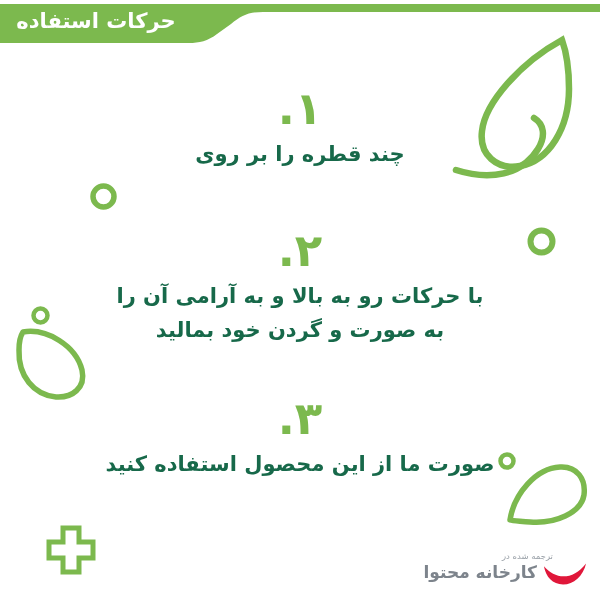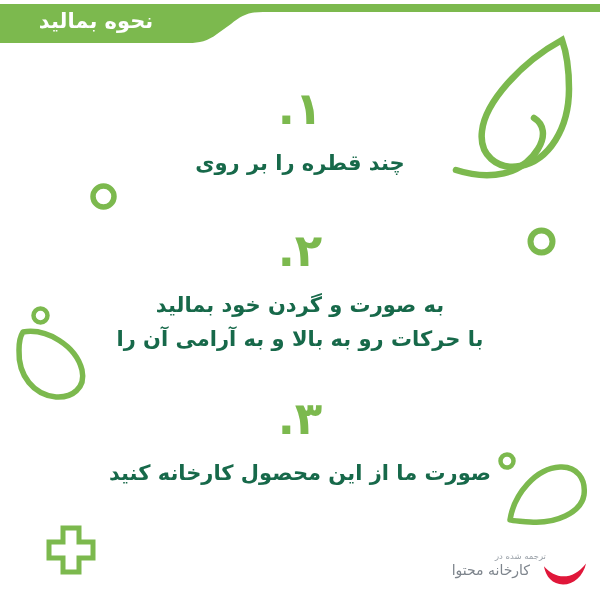--- a/index.html
+++ b/index.html
@@ -13,39 +13,39 @@
     color:#ffffff;font-size:21px;font-weight:bold;letter-spacing:0;
   }
   .step{position:absolute;left:0;width:600px;text-align:center}
   #step-1{top:84px}
   #step-2{top:226px}
   #step-3{top:394px}
   .step-number{
     font-size:45px;font-weight:bold;color:#7cb94e;line-height:1.12;direction:rtl;
   }
   .step-text{
-    font-size:21px;font-weight:bold;color:#17694a;line-height:34px;margin-top:12px;
+    font-size:21px;font-weight:bold;color:#17694a;line-height:34px;margin-top:3px;
   }
   .deco{position:absolute}
   .footer-logo{
     position:absolute;top:551px;right:12px;display:flex;flex-direction:row;
-    align-items:flex-start;gap:12px;
+    align-items:flex-start;gap:5px;
   }
   .logo-swoosh{margin-top:7px}
   .logo-text-col{display:flex;flex-direction:column;align-items:flex-start}
   .logo-tagline{font-size:8.5px;color:#9aa1a8;transform:translateX(16px);white-space:nowrap}
-  .logo-brand{font-size:14px;font-weight:normal;color:#7d848c;white-space:nowrap;margin-top:1px}
+  .logo-brand{font-size:17px;font-weight:bold;color:#7d848c;white-space:nowrap;margin-top:1px}
 </style>
 </head>
 <body>
 
 <svg class="header-svg" width="600" height="46" viewBox="0 0 600 46">
   <path d="M0 4 H600 V12 H263 C248 12 241 16 231 24 L217 34 C208 41 199 43 189 43 H0 Z" fill="#7cb94e"></path>
 </svg>
-<div class="header-title">نحوه بمالید</div>
+<div class="header-title">حرکات استفاده</div>
 
 <svg class="deco" style="left:450px;top:30px" width="140" height="158" viewBox="0 0 140 158">
   <g fill="none" stroke="#7cb94e" stroke-width="6.5" stroke-linecap="round">
     <path d="M112 10 C70 33 35 73 32 101 C29 125 47 140 70 136 C99 131 119 98 119 59 C119 39 116 21 112 10 Z"></path>
     <path d="M6 140 C40 151 72 145 88 119 C96 106 94 94 84 88"></path>
   </g>
 </svg>
 
 <svg class="deco" style="left:90px;top:183px" width="27" height="27" viewBox="0 0 27 27">
   <circle cx="13.5" cy="13.5" r="10.5" fill="none" stroke="#7cb94e" stroke-width="5.5"></circle>
@@ -78,29 +78,29 @@
 <div class="step" id="step-1">
   <div class="step-number">۱.</div>
   <div class="step-text">
     <div>چند قطره  را بر روی</div>
   </div>
 </div>
 
 <div class="step" id="step-2">
   <div class="step-number">۲.</div>
   <div class="step-text">
+    <div>با حرکات رو به بالا و به آرامی آن را</div>
     <div>به صورت و گردن خود بمالید</div>
-    <div>با حرکات رو به بالا و به آرامی آن را</div>
   </div>
 </div>
 
 <div class="step" id="step-3">
   <div class="step-number">۳.</div>
   <div class="step-text">
-    <div>صورت ما از این محصول کارخانه کنید</div>
+    <div>صورت ما از این محصول استفاده کنید</div>
   </div>
 </div>
 
 <div class="footer-logo">
   <svg class="logo-swoosh" width="46" height="30" viewBox="0 0 48 30">
     <path d="M2 8 C14 22 32 23 46 5 C43 18 33 27 22 27 C11 27 4 19 2 8 Z" fill="#e0173a"></path>
   </svg>
   <div class="logo-text-col">
     <div class="logo-tagline">ترجمه شده در</div>
     <div class="logo-brand">کارخانه محتوا</div>

